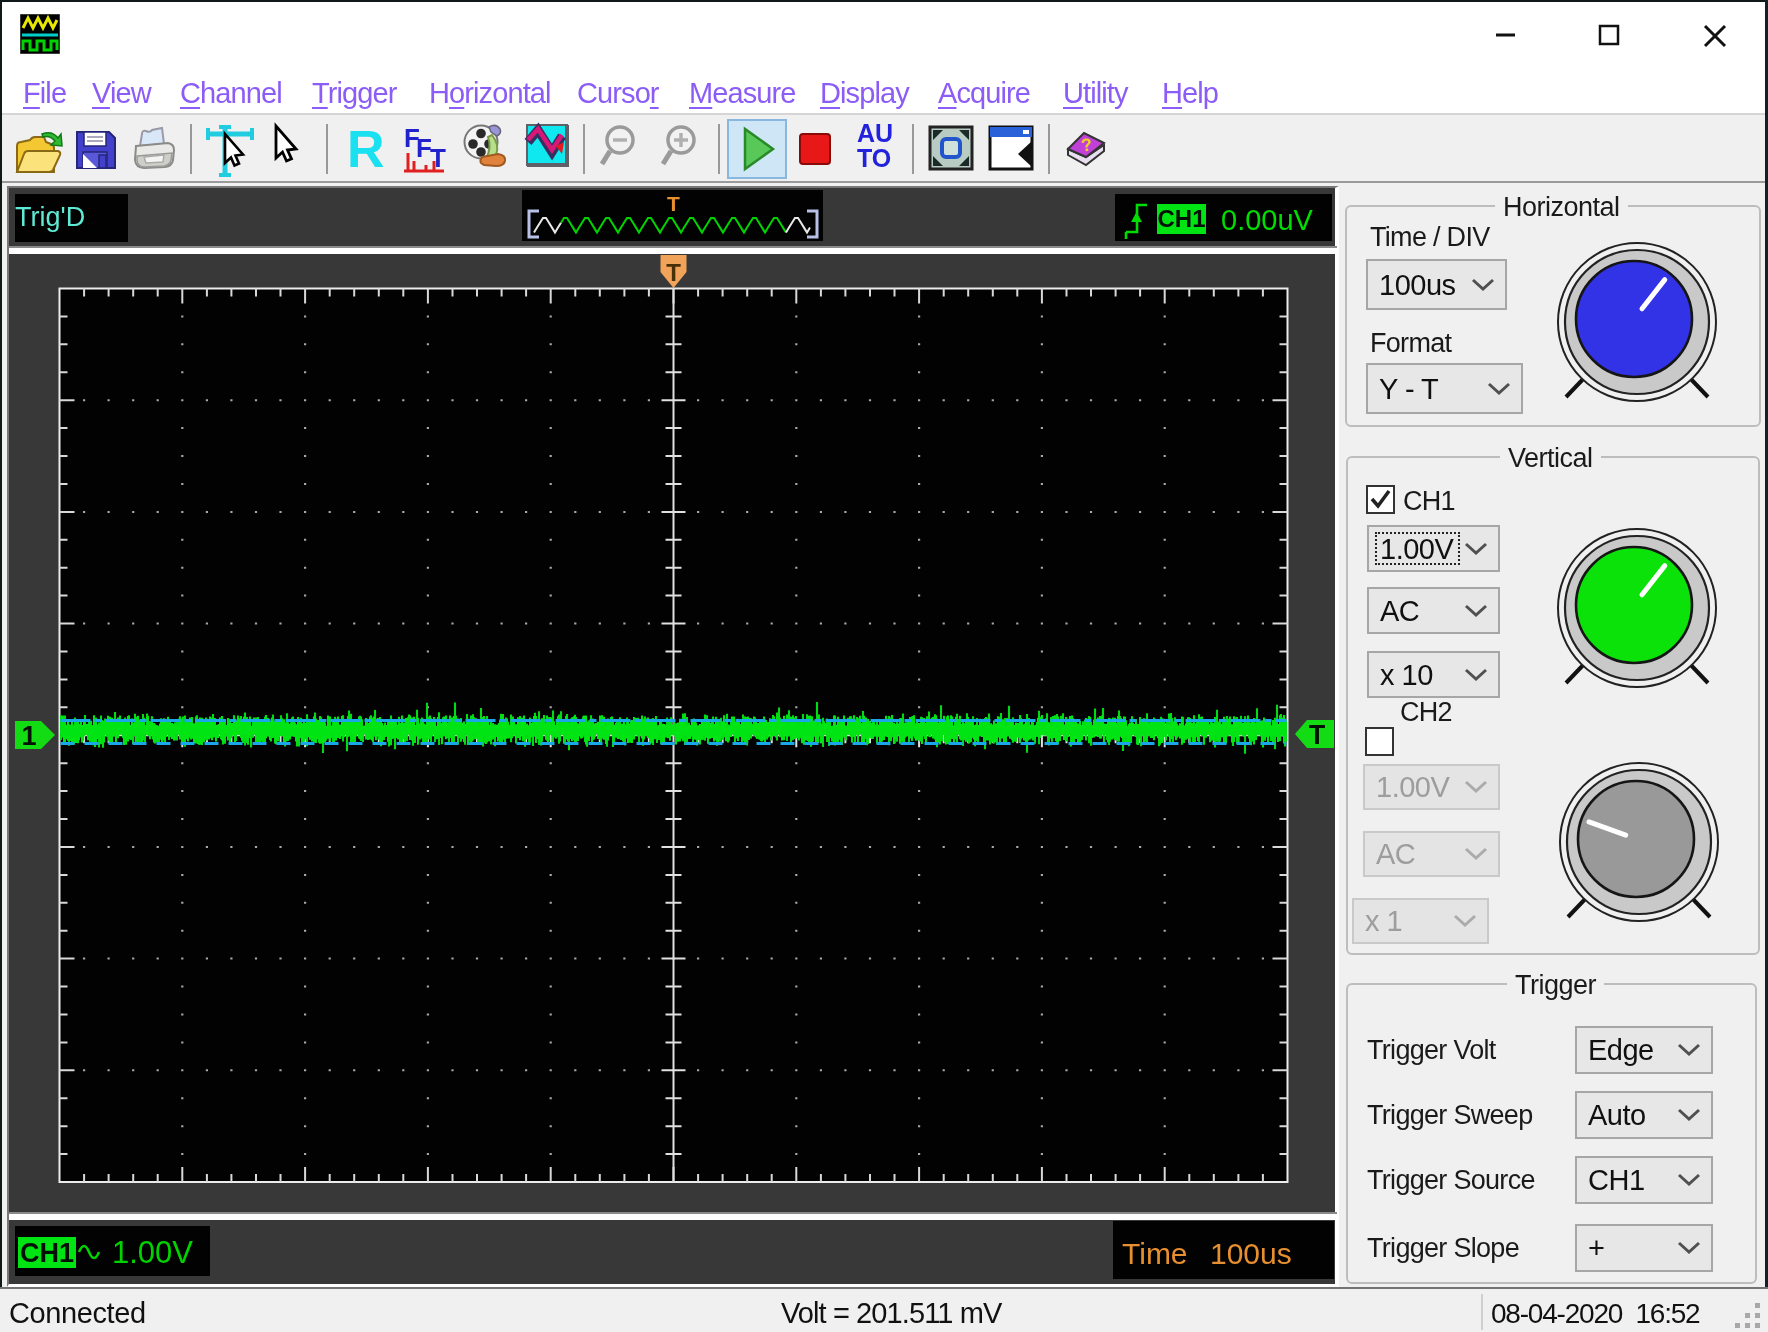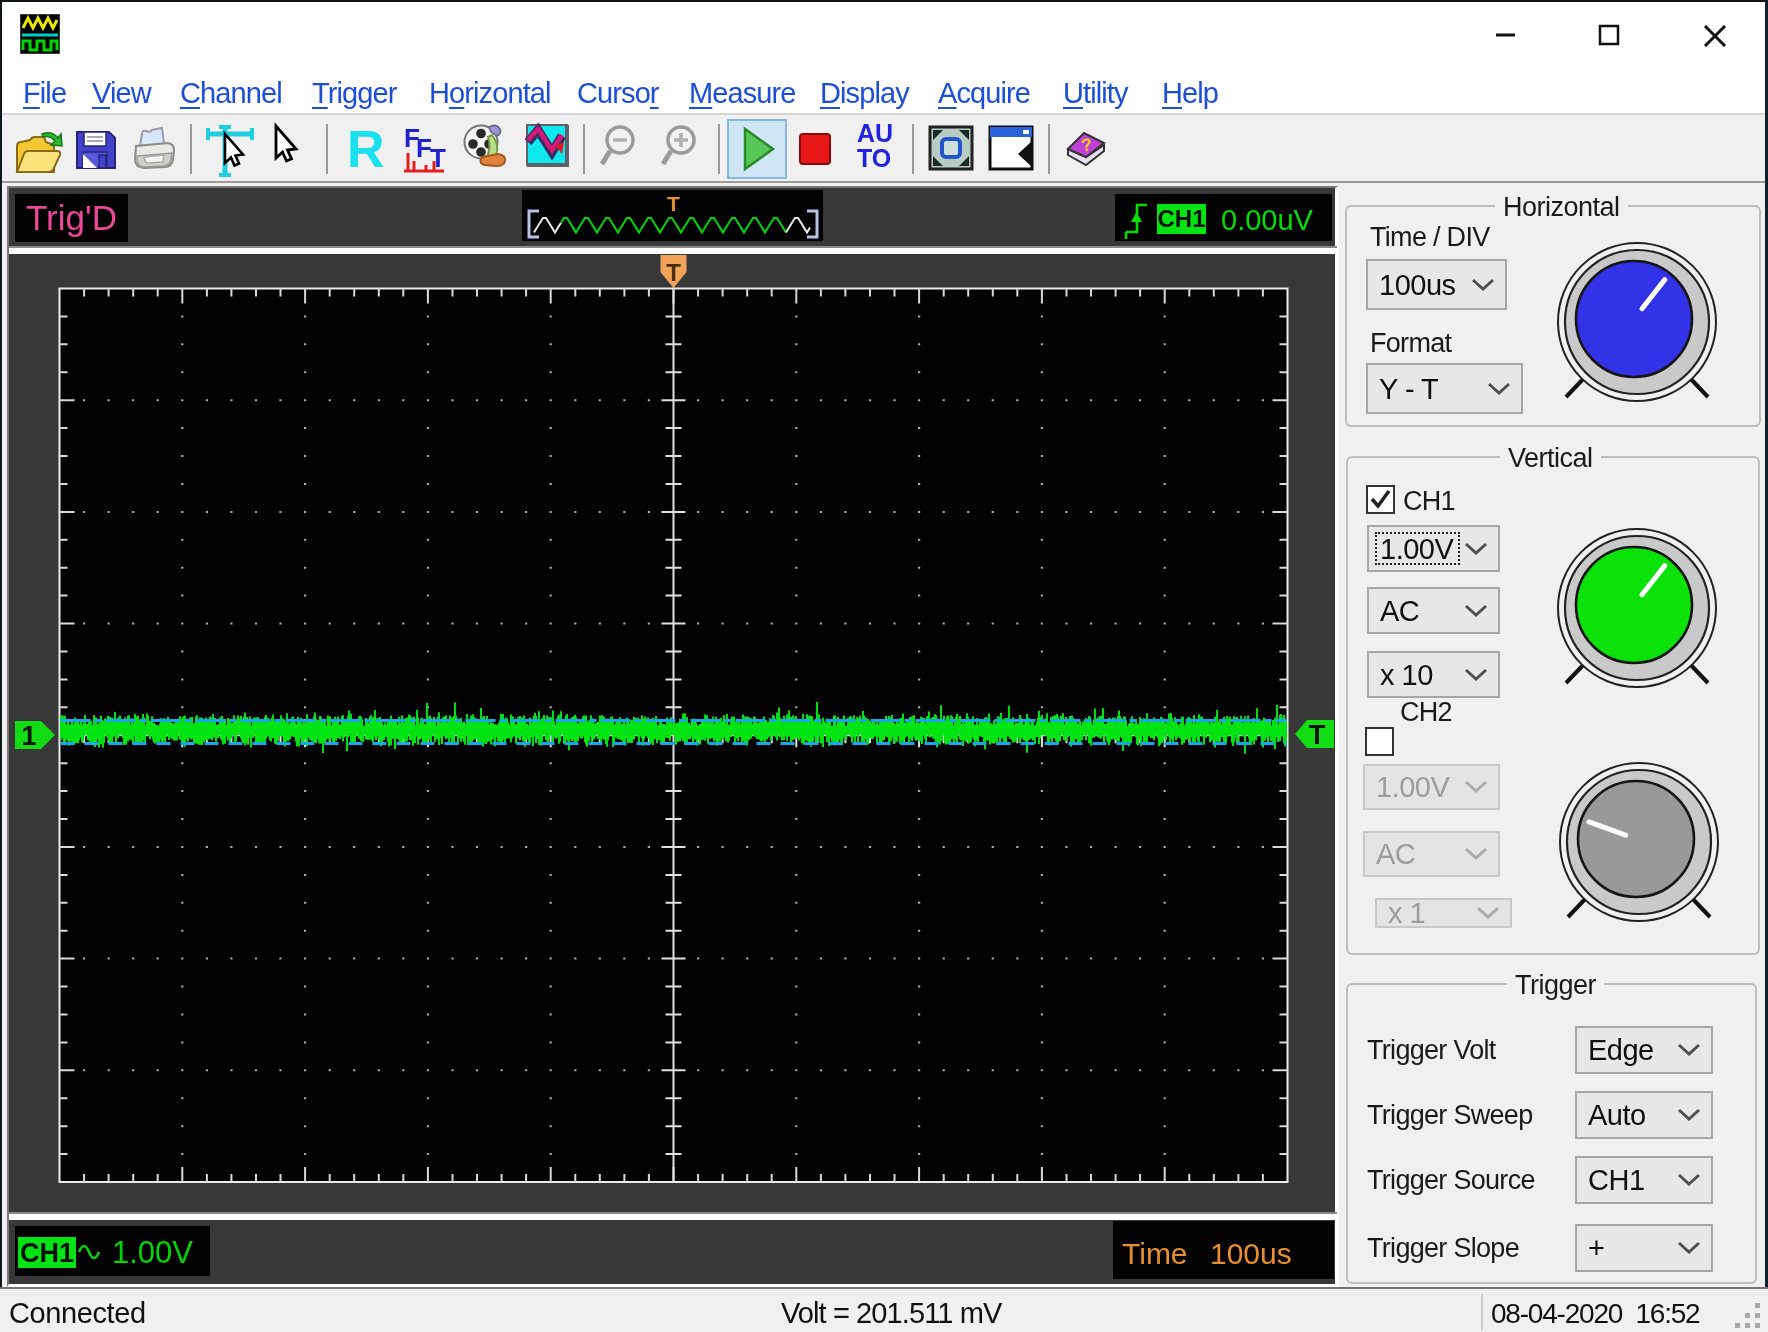--- a/index.html
+++ b/index.html
@@ -4,21 +4,21 @@
 *{margin:0;padding:0;box-sizing:border-box}
 html,body{width:1768px;height:1332px;overflow:hidden;background:#f0f0f0;
   font-family:"Liberation Sans",sans-serif;-webkit-font-smoothing:antialiased}
 .abs{position:absolute}
 #frame-top{left:0;top:0;width:1768px;height:2px;background:#10181a}
 #frame-left{left:0;top:0;width:2px;height:1290px;background:#10181a}
 #frame-right{right:0;top:0;width:3px;height:1290px;background:#142028}
 #titlebar{left:2px;top:2px;width:1763px;height:66px;background:#fff}
 #title-text{left:63px;top:14px;font-size:28px;color:#000;letter-spacing:-1px}
 .winbtn{color:#111}
-#menubar{left:2px;top:68px;width:1763px;height:45px;background:#fff;font-size:29px;letter-spacing:-0.9px;color:#1d4ed8}
+#menubar{left:2px;top:68px;width:1763px;height:45px;background:#fff;font-size:29px;letter-spacing:-0.9px;color:#8b5cf6}
 #menubar span{position:absolute;top:9px}
 #menubar u{text-decoration-thickness:2px;text-underline-offset:4px}
 #menuline{left:2px;top:113px;width:1763px;height:2px;background:#d5d5d5}
 #toolbar{left:2px;top:115px;width:1763px;height:68px;background:#f0f0f0}
 #toolline{left:2px;top:181px;width:1763px;height:2px;background:#9a9a9a}
 #scope{left:2px;top:183px;width:1340px;height:1104px;background:#f0f0f0}
 #scope-in{position:absolute;left:5px;top:3px;width:1332px;height:1101px;background:#383838;border-left:2px solid #777;border-top:2px solid #777;border-right:4px solid #fff;border-bottom:3px solid #fff}
 .blackbox{position:absolute;background:#020202}
 #sep1{position:absolute;left:0px;top:58px;width:1328px;height:8px;background:#fff;border-top:2px solid #8a8a8a}
 #sep2{position:absolute;left:0px;top:1024px;width:1328px;height:8px;background:#fff;border-top:2px solid #8a8a8a}
@@ -183,21 +183,21 @@
  <path d="M4 28 L22 38 L40 24 L40 18 L22 30 L4 22 Z" fill="#e8e0f0" stroke="#333" stroke-width="2"></path>
  <path d="M4 22 L22 30 L40 16 L20 6 Z" fill="#c040d8" stroke="#333" stroke-width="2"></path>
  <text x="17" y="24" font-size="18" font-weight="bold" fill="#f0d020" transform="rotate(-8 22 18)" font-family="Liberation Sans, sans-serif">?</text>
 </g>
 </g>
 </svg>
 </div>
 <div class="abs" id="toolline"></div>
 <div class="abs" id="scope">
 <div id="scope-in">
-<div class="blackbox" style="left:6px;top:6px;width:113px;height:48px;color:#ec4899;font-size:35px;text-align:center;line-height:47px">Trig'D</div>
+<div class="blackbox" style="left:6px;top:6px;width:113px;height:48px;color:#5eead4;font-size:27px;line-height:47px">Trig'D</div>
 <div class="blackbox" style="left:513px;top:2px;width:301px;height:51px"></div>
 <div class="blackbox" style="left:1106px;top:6px;width:217px;height:47px"></div>
 <div id="sep1"></div>
 <div id="sep2"></div>
 <div class="blackbox" style="left:6px;top:1038px;width:195px;height:50px"></div>
 <div class="blackbox" style="left:1104px;top:1033px;width:221px;height:58px"></div>
 <svg class="abs" style="left:-2px;top:-2px" width="1332" height="1100" viewBox="0 0 1332 1100">
 <text x="666.5" y="25" fill="#e89030" font-size="21" font-weight="bold" text-anchor="middle">T</text>
         <path d="M532 25 h-10 v26 h10" fill="none" stroke="#b8c0e8" stroke-width="3"></path>
         <path d="M800 25 h10 v26 h-10" fill="none" stroke="#b8c0e8" stroke-width="3"></path>
@@ -283,21 +283,21 @@
       <svg width="24" height="14" viewBox="0 0 24 14">
         <polyline points="2,2 12,11 22,2" fill="none" stroke="#ababab" stroke-width="3"></polyline>
       </svg>
     </div>
     <div class="combo dis" style="left:21px;top:648px;width:137px;height:46px">
       <span class="txt">AC</span>
       <svg width="24" height="14" viewBox="0 0 24 14">
         <polyline points="2,2 12,11 22,2" fill="none" stroke="#ababab" stroke-width="3"></polyline>
       </svg>
     </div>
-    <div class="combo dis" style="left:33px;top:715px;width:137px;height:30px">
+    <div class="combo dis" style="left:10px;top:715px;width:137px;height:46px">
       <span class="txt">x 1</span>
       <svg width="24" height="14" viewBox="0 0 24 14">
         <polyline points="2,2 12,11 22,2" fill="none" stroke="#ababab" stroke-width="3"></polyline>
       </svg>
     </div>
     <div class="group" style="left:4px;top:800px;width:411px;height:301px"></div>
     <div class="glabel" style="left:165px;top:787px">Trigger</div>
     <div class="lab" style="left:25px;top:852px">Trigger Volt</div>
     <div class="combo" style="left:233px;top:843px;width:138px;height:48px">
       <span class="txt">Edge</span>

